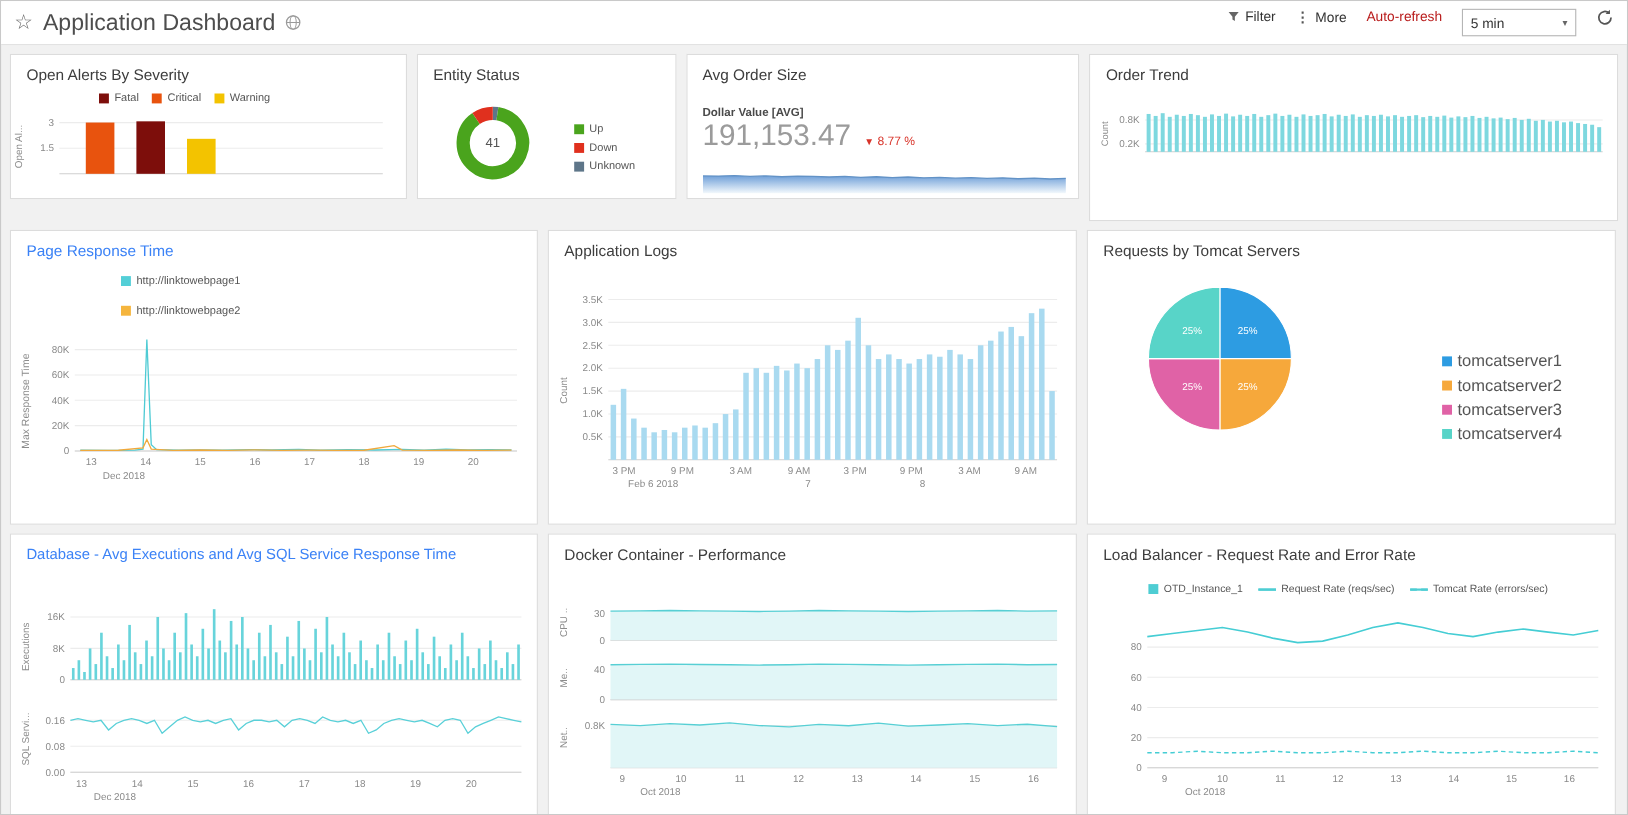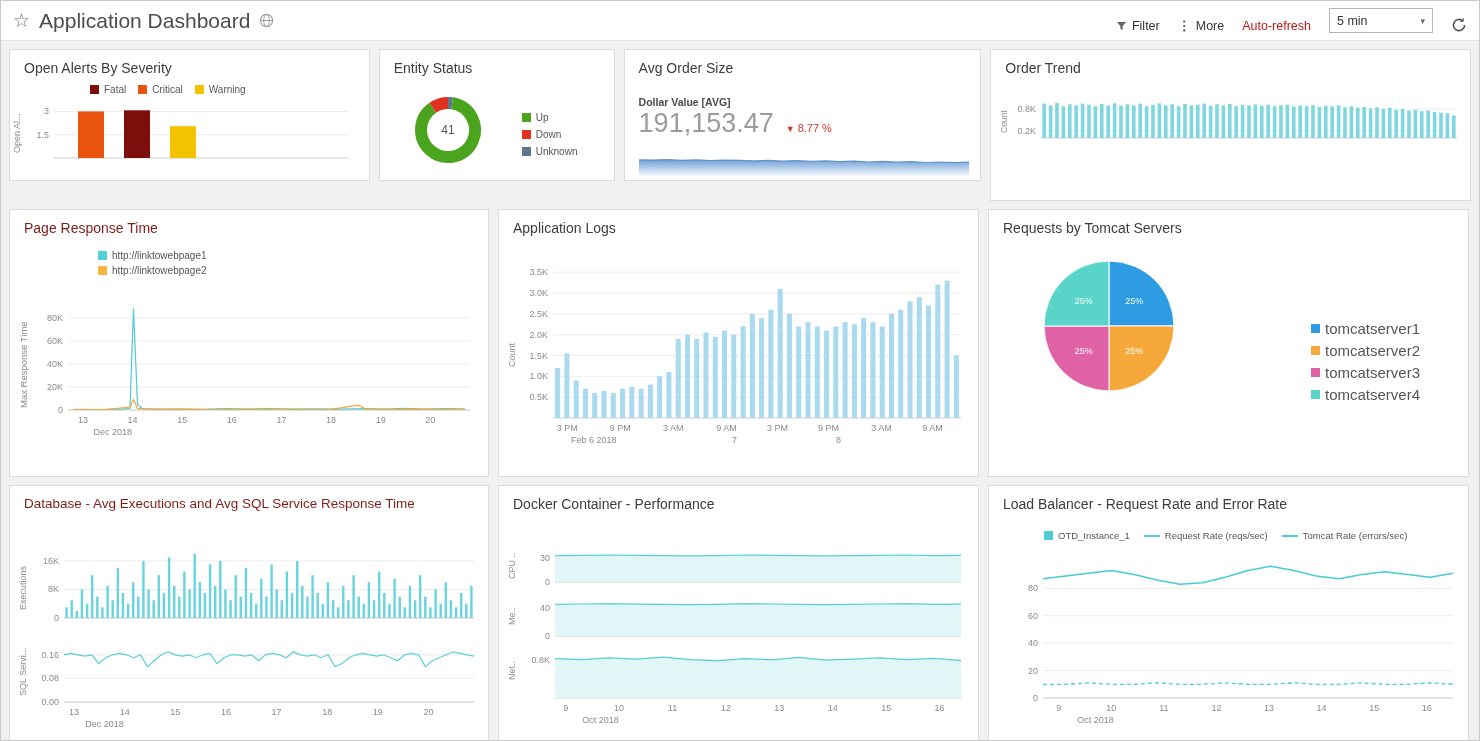--- a/index.html
+++ b/index.html
@@ -3,33 +3,33 @@
 <meta charset="utf-8">
 <style>
   html,body{margin:0;padding:0;background:#e9e9e9;}
   .page{width:1480px;height:741px;background:#f1f1f1;border:1px solid #c9c9c9;box-sizing:border-box;
         font-family:"Liberation Sans",sans-serif;overflow:hidden;position:relative;}
   .header{height:40px;background:#fff;border-bottom:1px solid #e2e2e2;display:flex;align-items:center;
           padding:0 12px;box-sizing:border-box;}
   .star{font-size:19px;color:#6b6b6b;margin-right:9px;cursor:pointer;line-height:1;}
   .title{font-size:21px;font-weight:400;color:#4d4d4d;margin:0;}
   .globe{margin-left:9px;display:flex;align-items:center;}
-  .controls{margin-left:auto;display:flex;align-items:flex-end;gap:18px;}
+  .controls{margin-left:auto;display:flex;align-items:flex-start;gap:18px;}
   .hbtn{display:flex;align-items:center;gap:5px;font-size:12.5px;color:#333;cursor:pointer;}
   .dots{font-size:13px;color:#555;font-weight:bold;}
   .ar-label{font-size:12.5px;color:#b91c1c;}
   .select{display:flex;align-items:center;justify-content:space-between;width:104px;height:25px;
           border:1px solid #b5b5b5;background:#fff;font-size:12.5px;color:#333;padding:0 7px;
           box-sizing:border-box;cursor:pointer;}
   .caret{font-size:9px;color:#666;}
   .refresh{display:flex;cursor:pointer;}
   .row{display:flex;gap:9px;margin:8px 8px 0;}
   .tile{position:relative;background:#fff;border:1px solid #dcdcdc;box-sizing:border-box;}
   .tile-title{position:absolute;left:14px;top:10px;font-size:14px;color:#3d3d3d;white-space:nowrap;}
-  .tile-title.link{color:#7f1d1d;cursor:pointer;}
+  .tile-title.link{color:#3b82f6;cursor:pointer;}
   .ylabel{position:absolute;writing-mode:vertical-rl;transform:rotate(180deg);display:flex;align-items:center;
           justify-content:center;font-size:9px;color:#8b8b8b;white-space:nowrap;}
   .chart{position:absolute;}
   .legend{position:absolute;display:flex;align-items:center;gap:12px;font-size:10px;color:#555;}
   .legend.col{flex-direction:column;align-items:flex-start;gap:6px;}
   .li{display:flex;align-items:center;gap:5px;white-space:nowrap;}
   .sw{width:9px;height:9px;flex:none;display:inline-block;}
   .lg-line{width:16px;height:0;border-top:2px solid #4ecdd3;flex:none;}
   .lg-dash{width:16px;height:0;border-top:2px dashed #4ecdd3;flex:none;}
   .metric-label{position:absolute;left:14px;top:46px;font-size:10.5px;font-weight:bold;color:#4a4a4a;}
@@ -242,21 +242,21 @@
             <rect x="439.0" y="19.6" width="3.6" height="22.4" fill="#7ed8df"></rect>
           </svg>
         </div>
     </div>
   </div>
 
   <div class="row">
 
     <div class="tile" style="width:480px;height:268px">
       <div class="tile-title link">Page Response Time</div>
-      <div class="legend col" style="left:88px;top:40px;gap:4px">
+      <div class="legend col" style="left:100px;top:40px;gap:16px">
         <span class="li">
             <span class="sw" style="background-color: rgb(83, 207, 215); border-color: rgb(83, 207, 215);"></span>
             <span>http://linktowebpage1</span>
           </span>
         <span class="li">
             <span class="sw" style="background-color: rgb(245, 181, 61); border-color: rgb(245, 181, 61);"></span>
             <span>http://linktowebpage2</span>
           </span>
       </div>
       <div class="ylabel" style="left:8px;top:95px;height:120px;font-size:9.5px">Max Response Time</div>

